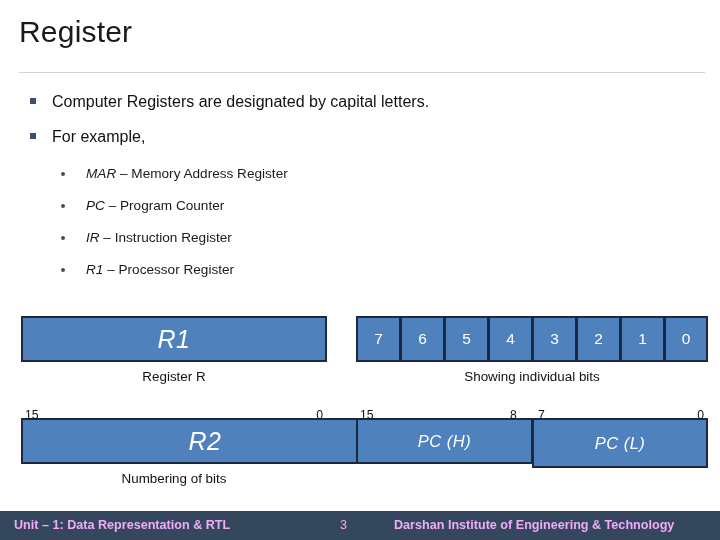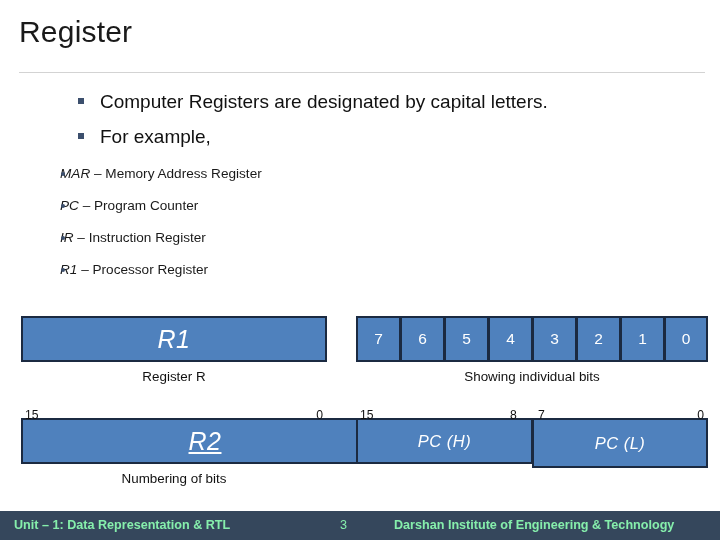--- a/index.html
+++ b/index.html
@@ -39,39 +39,38 @@
   
   .bullets {
     position: absolute;
     left: 0;
     top: 84px;
     width: 720px;
   }
   .bullet-l1 {
     position: relative;
     padding-left: 52px;
-    font-size: 19px;
+    font-size: 16px;
     line-height: 35px;
     color: #111111;
-    margin-left: 48px;
   }
   .bullet-l1 .sq {
     position: absolute;
     left: 30px;
     top: 14px;
     width: 6px;
     height: 6px;
     background: #3c4f6d;
   }
   .sub-list {
     margin-top: 4px;
   }
   .bullet-l2 {
     position: relative;
-    padding-left: 60px;
+    padding-left: 86px;
     font-size: 13.6px;
     line-height: 32px;
     color: #1a1a1a;
   }
   .bullet-l2 .dot {
     position: absolute;
     left: 61px;
     top: 14px;
     width: 4px;
     height: 4px;
@@ -136,37 +135,37 @@
     height: 46px;
     font-size: 15.5px;
     font-style: normal;
     border-right-width: 1px;
     letter-spacing: 0;
   }
   .bit-cell:last-child { border-right-width: 2px; }
 
   
   #r2-group { left: 21px; top: 102px; width: 306px; }
-  #r2-box { width: 368px; height: 46px; font-size: 25px; text-decoration: underline; }
+  #r2-box { width: 368px; height: 46px; font-size: 25px; }
 
   
   #pc-group { left: 356px; top: 102px; width: 352px; }
   .pc-row { display: flex; width: 352px; border-radius: 8px; }
   #pc-h { width: 176px; height: 46px; font-size: 16.5px; border-right-width: 1px; }
   #pc-l { width: 176px; height: 50px; font-size: 16.5px; }
 
   
   .footer {
     position: absolute;
     left: 0;
     top: 511px;
     width: 720px;
     height: 29px;
     background: #35475c;
-    color: #86efac;
+    color: #f0abfc;
     font-size: 12.6px;
   }
   .footer > div {
     position: absolute;
     top: 0;
     line-height: 29px;
     white-space: nowrap;
   }
   #footer-unit { left: 14px; font-weight: 700; }
   #footer-page { left: 340px; }

